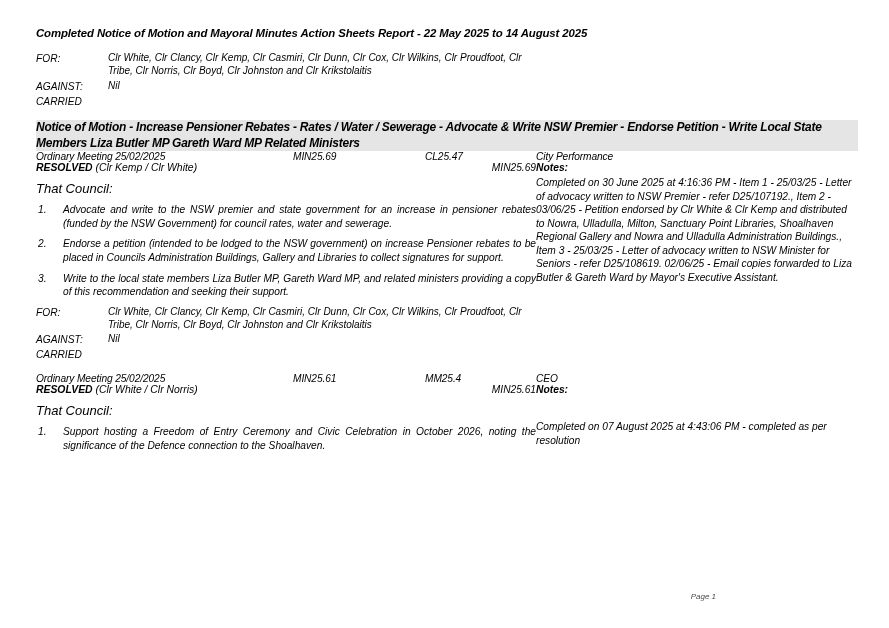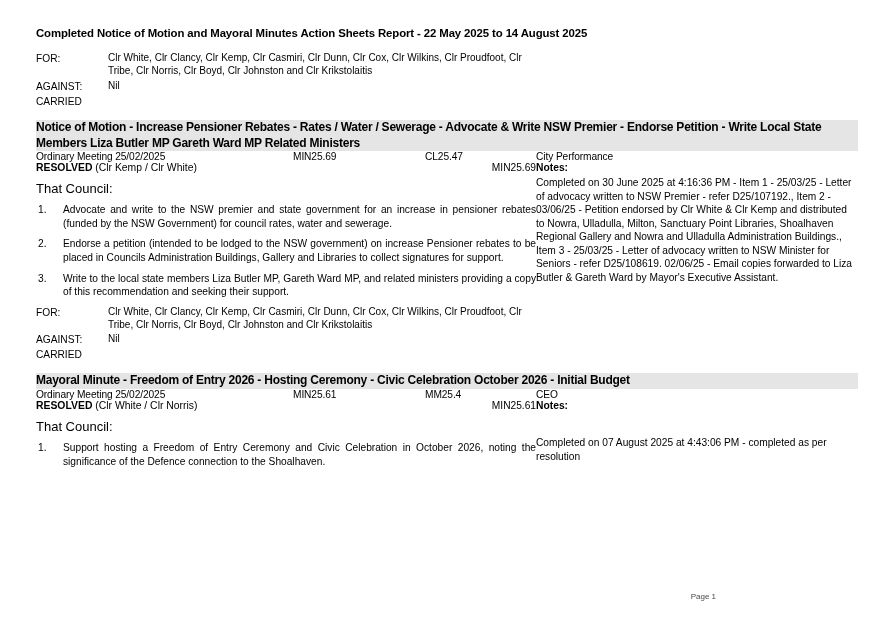--- a/index.html
+++ b/index.html
@@ -17,20 +17,21 @@
     color: #000000;
     -webkit-font-smoothing: antialiased;
   }
 
   .page {
     position: absolute;
     left: 0;
     top: 0;
     width: 746px;
     height: 628px;
+    font-style: italic;
   }
 
   .report-title {
     position: absolute;
     left: 36px;
     top: 27px;
     width: 800px;
     font-size: 11.4px;
     font-weight: bold;
     letter-spacing: -0.01em;
@@ -286,23 +287,20 @@
           <td class="notes-cell">
             <div class="notes-title">Notes:</div>
             <div class="notes-body">Completed on 30 June 2025 at 4:16:36 PM - Item 1 - 25/03/25 - Letter of advocacy written to NSW Premier - refer D25/107192., Item 2 - 03/06/25 - Petition endorsed by Clr White &amp; Clr Kemp and distributed to Nowra, Ulladulla, Milton, Sanctuary Point Libraries, Shoalhaven Regional Gallery and Nowra and Ulladulla Administration Buildings., Item 3 - 25/03/25 - Letter of advocacy written to NSW Minister for Seniors - refer D25/108619.  02/06/25 - Email copies forwarded to Liza Butler &amp; Gareth Ward by Mayor's Executive Assistant.</div>
           </td>
         </tr>
 
         <tr>
           <td colspan="4" class="spacer-cell"></td>
         </tr>
 
-        <tr>
-          <td colspan="4" class="section-header">Mayoral Minute - Freedom of Entry 2026 - Hosting Ceremony - Civic Celebration October 2026 - Initial Budget</td>
-        </tr>
 
         <tr>
           <td class="meta-cell">Ordinary Meeting 25/02/2025</td>
           <td class="meta-cell">MIN25.61</td>
           <td class="meta-cell">MM25.4</td>
           <td class="meta-cell">CEO</td>
         </tr>
 
         <tr>
           <td colspan="3" class="res-cell">

